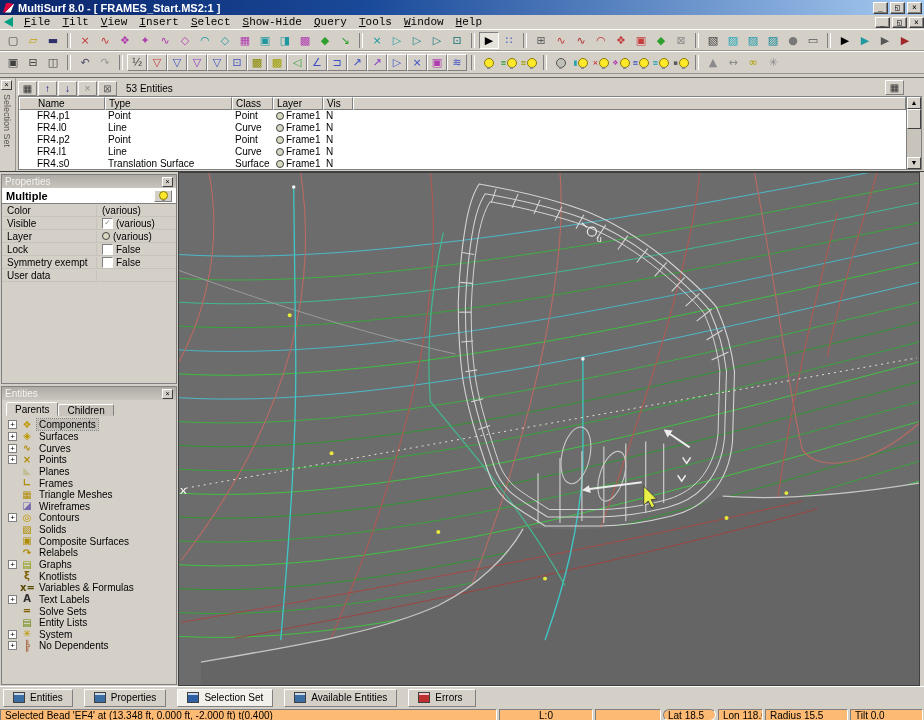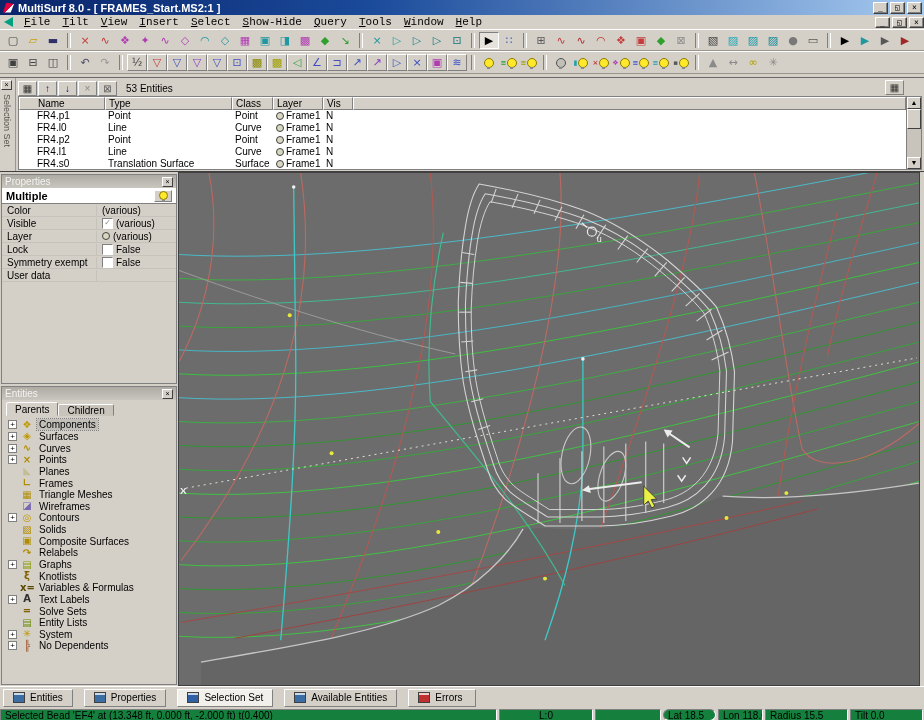--- a/index.html
+++ b/index.html
@@ -112,21 +112,21 @@
     padding-left:3px;gap:11px;box-sizing:border-box;}
   .btab{display:flex;align-items:center;gap:5px;height:18px;padding:0 9px;font-size:10px;background:#d4d0c8;
     border:1px solid;border-color:#fff #808080 #808080 #fff;min-width:68px;box-sizing:border-box;}
   .btab.active{background:#f2f0ea;}
   .tabicon{width:12px;height:11px;border:1px solid #404040;box-shadow:inset 0 2px 0 rgba(255,255,255,.75);
     flex:none;box-sizing:border-box;}
 
   
   .statusbar{height:14px;display:flex;gap:2px;font-size:10px;background:#d4d0c8;padding-top:1px;box-sizing:border-box;}
   .sfield{border:1px solid;border-color:#808080 #fff #fff #808080;padding:0 4px;height:12px;line-height:11px;
-    box-sizing:border-box;white-space:nowrap;overflow:hidden;background:#15803d;}
+    box-sizing:border-box;white-space:nowrap;overflow:hidden;background:#fdba74;}
   .f-msg{width:497px;} .f-cnt{width:94px;text-align:center;} .f-sp{width:66px;}
   .f-lat{width:53px;border-radius:6px;} .f-lon{width:45px;} .f-rad{width:83px;} .f-tilt{width:73px;}
 </style>
 </head>
 <body>
 
 <div class="app">
 
   <div class="titlebar">
     <div class="logo"></div>

